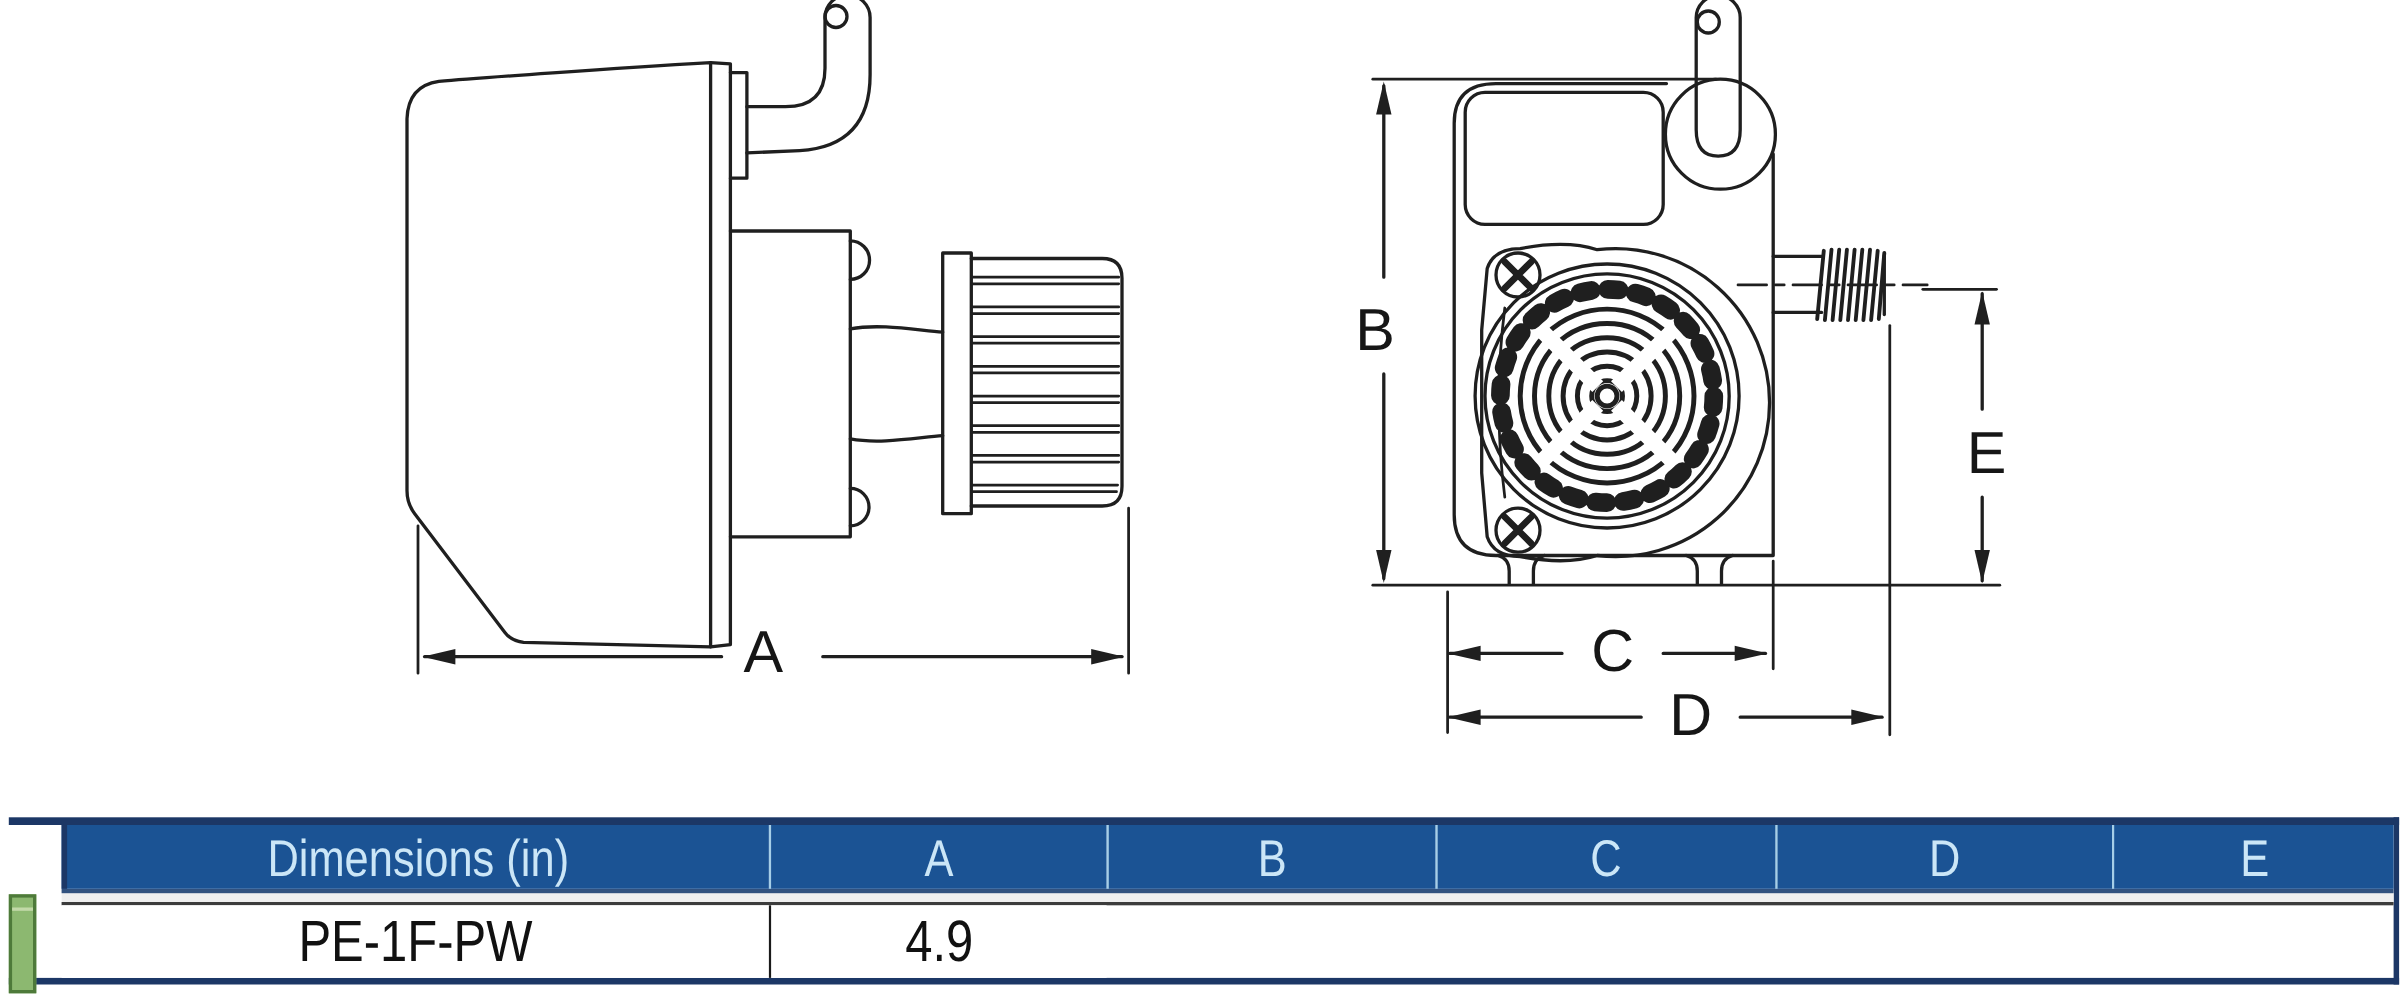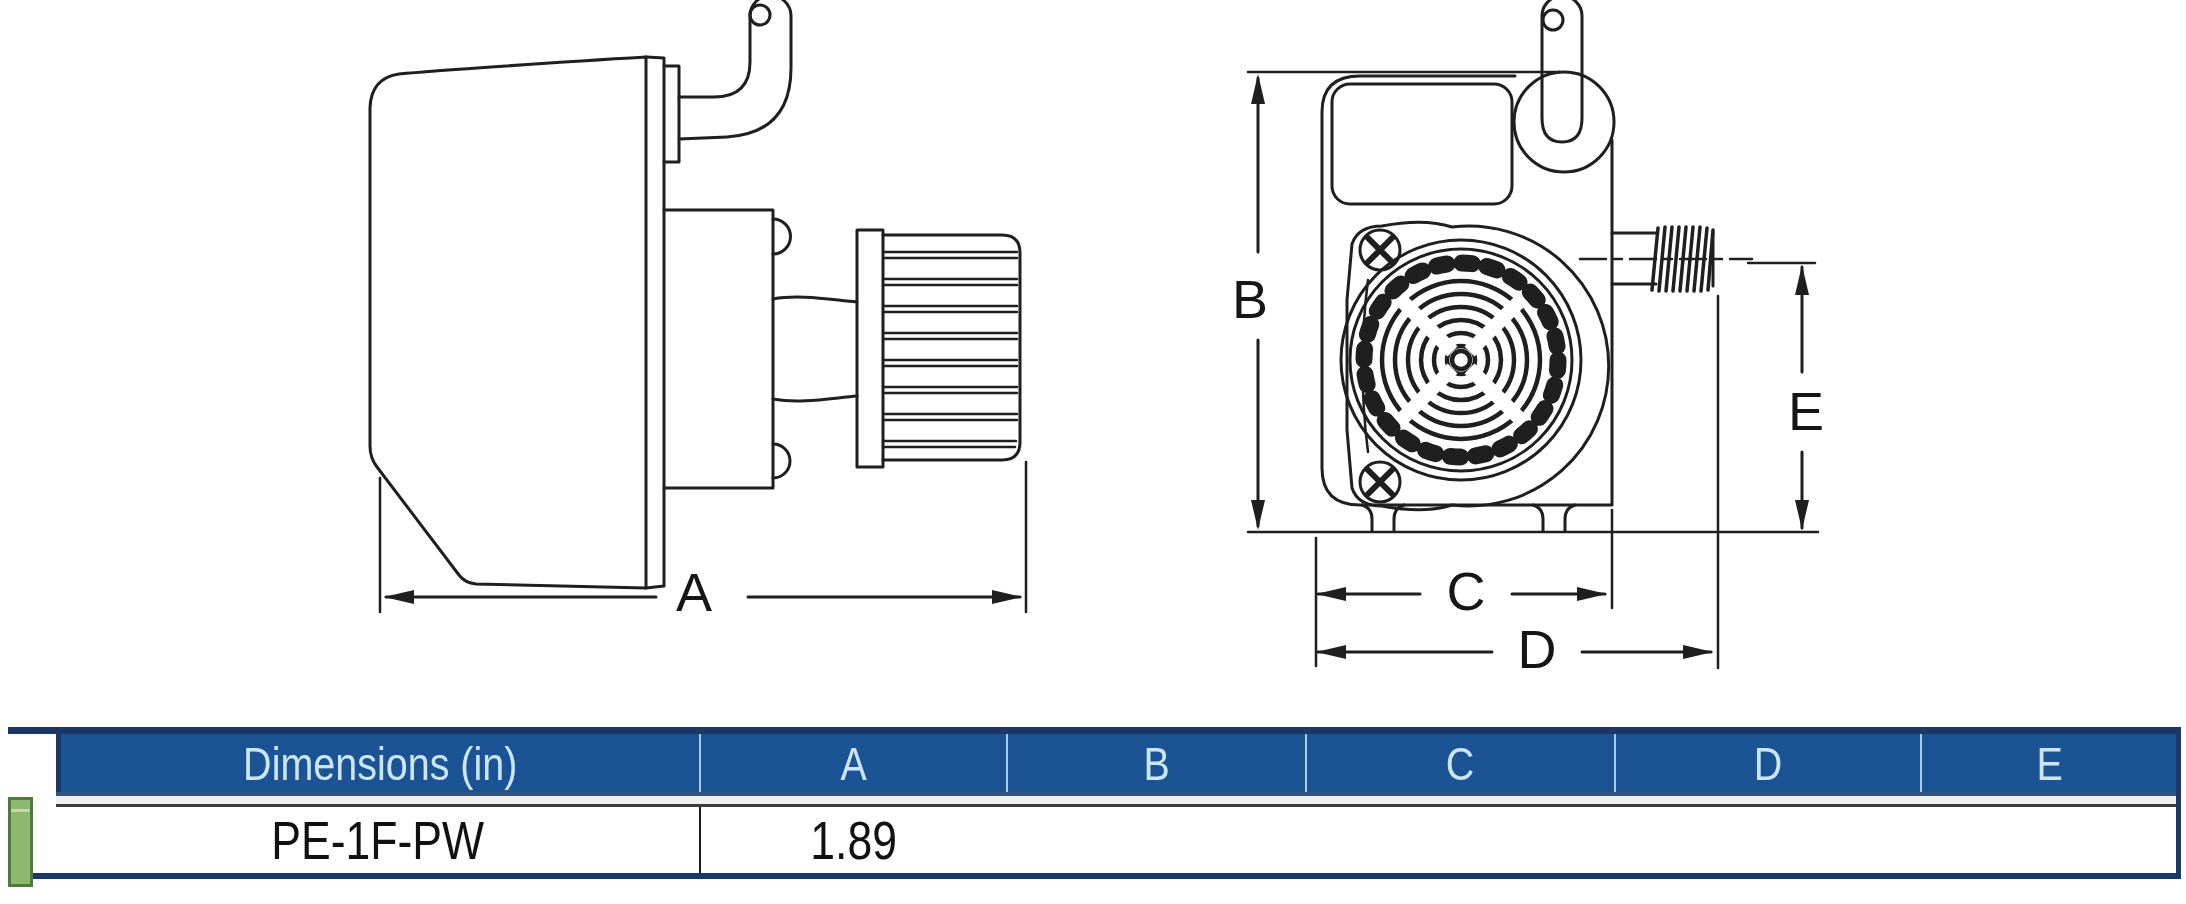--- a/index.html
+++ b/index.html
@@ -1,21 +1,21 @@
 <!DOCTYPE html>
 <html style="--header-bg: #1B5394; --header-text: #CBE6F7; --border-dark: #1C3766; --marker-green: #8CB870; --line-color: #1F1F1F;"><head>
 <meta charset="utf-8">
 <style>
   html,body{margin:0;padding:0;background:#ffffff;}
   .stage{position:relative;width:2186px;height:904px;background:#fff;overflow:hidden;
          font-family:"Liberation Sans",sans-serif;}
   svg text{font-family:"Liberation Sans",sans-serif;fill:#161616;}
 
   
-  .dim-table{position:absolute;left:8px;top:727px;width:2173px;
+  .dim-table{position:absolute;left:8px;top:743px;width:2173px;
              border-top:7px solid var(--border-dark,#1C3766);
              border-right:5px solid var(--border-dark,#1C3766);
              border-bottom:6px solid var(--border-dark,#1C3766);
              box-sizing:border-box;padding-left:48px;}
   .t-row{display:grid;grid-template-columns:30.35% 14.45% 14.1% 14.6% 14.45% 12.05%;}
   .t-head .cell{background:var(--header-bg,#1B5394);color:var(--header-text,#CBE6F7);
                 height:58px;display:flex;align-items:center;justify-content:center;
                 font-size:47px;border-left:2px solid #A6CEE7;box-sizing:border-box;}
   .t-head .cell:first-child{border-left:5px solid var(--border-dark,#1C3766);}
   .t-sep{height:15px;background:#EFEFEF;border-top:4px solid #32527F;
@@ -171,21 +171,21 @@
       <div class="cell">
           <span class="cond">E</span>
         </div>
     </div>
     <div class="t-sep"></div>
     <div class="t-row t-data">
       <div class="cell">
           <span class="cond">PE-1F-PW</span>
         </div>
       <div class="cell">
-          <span class="cond">1.89</span>
+          <span class="cond">4.9</span>
         </div>
     </div>
     <div class="row-marker">
         <div class="shine"></div>
       </div>
   </div>
 
 </div>
 
 </body></html>

